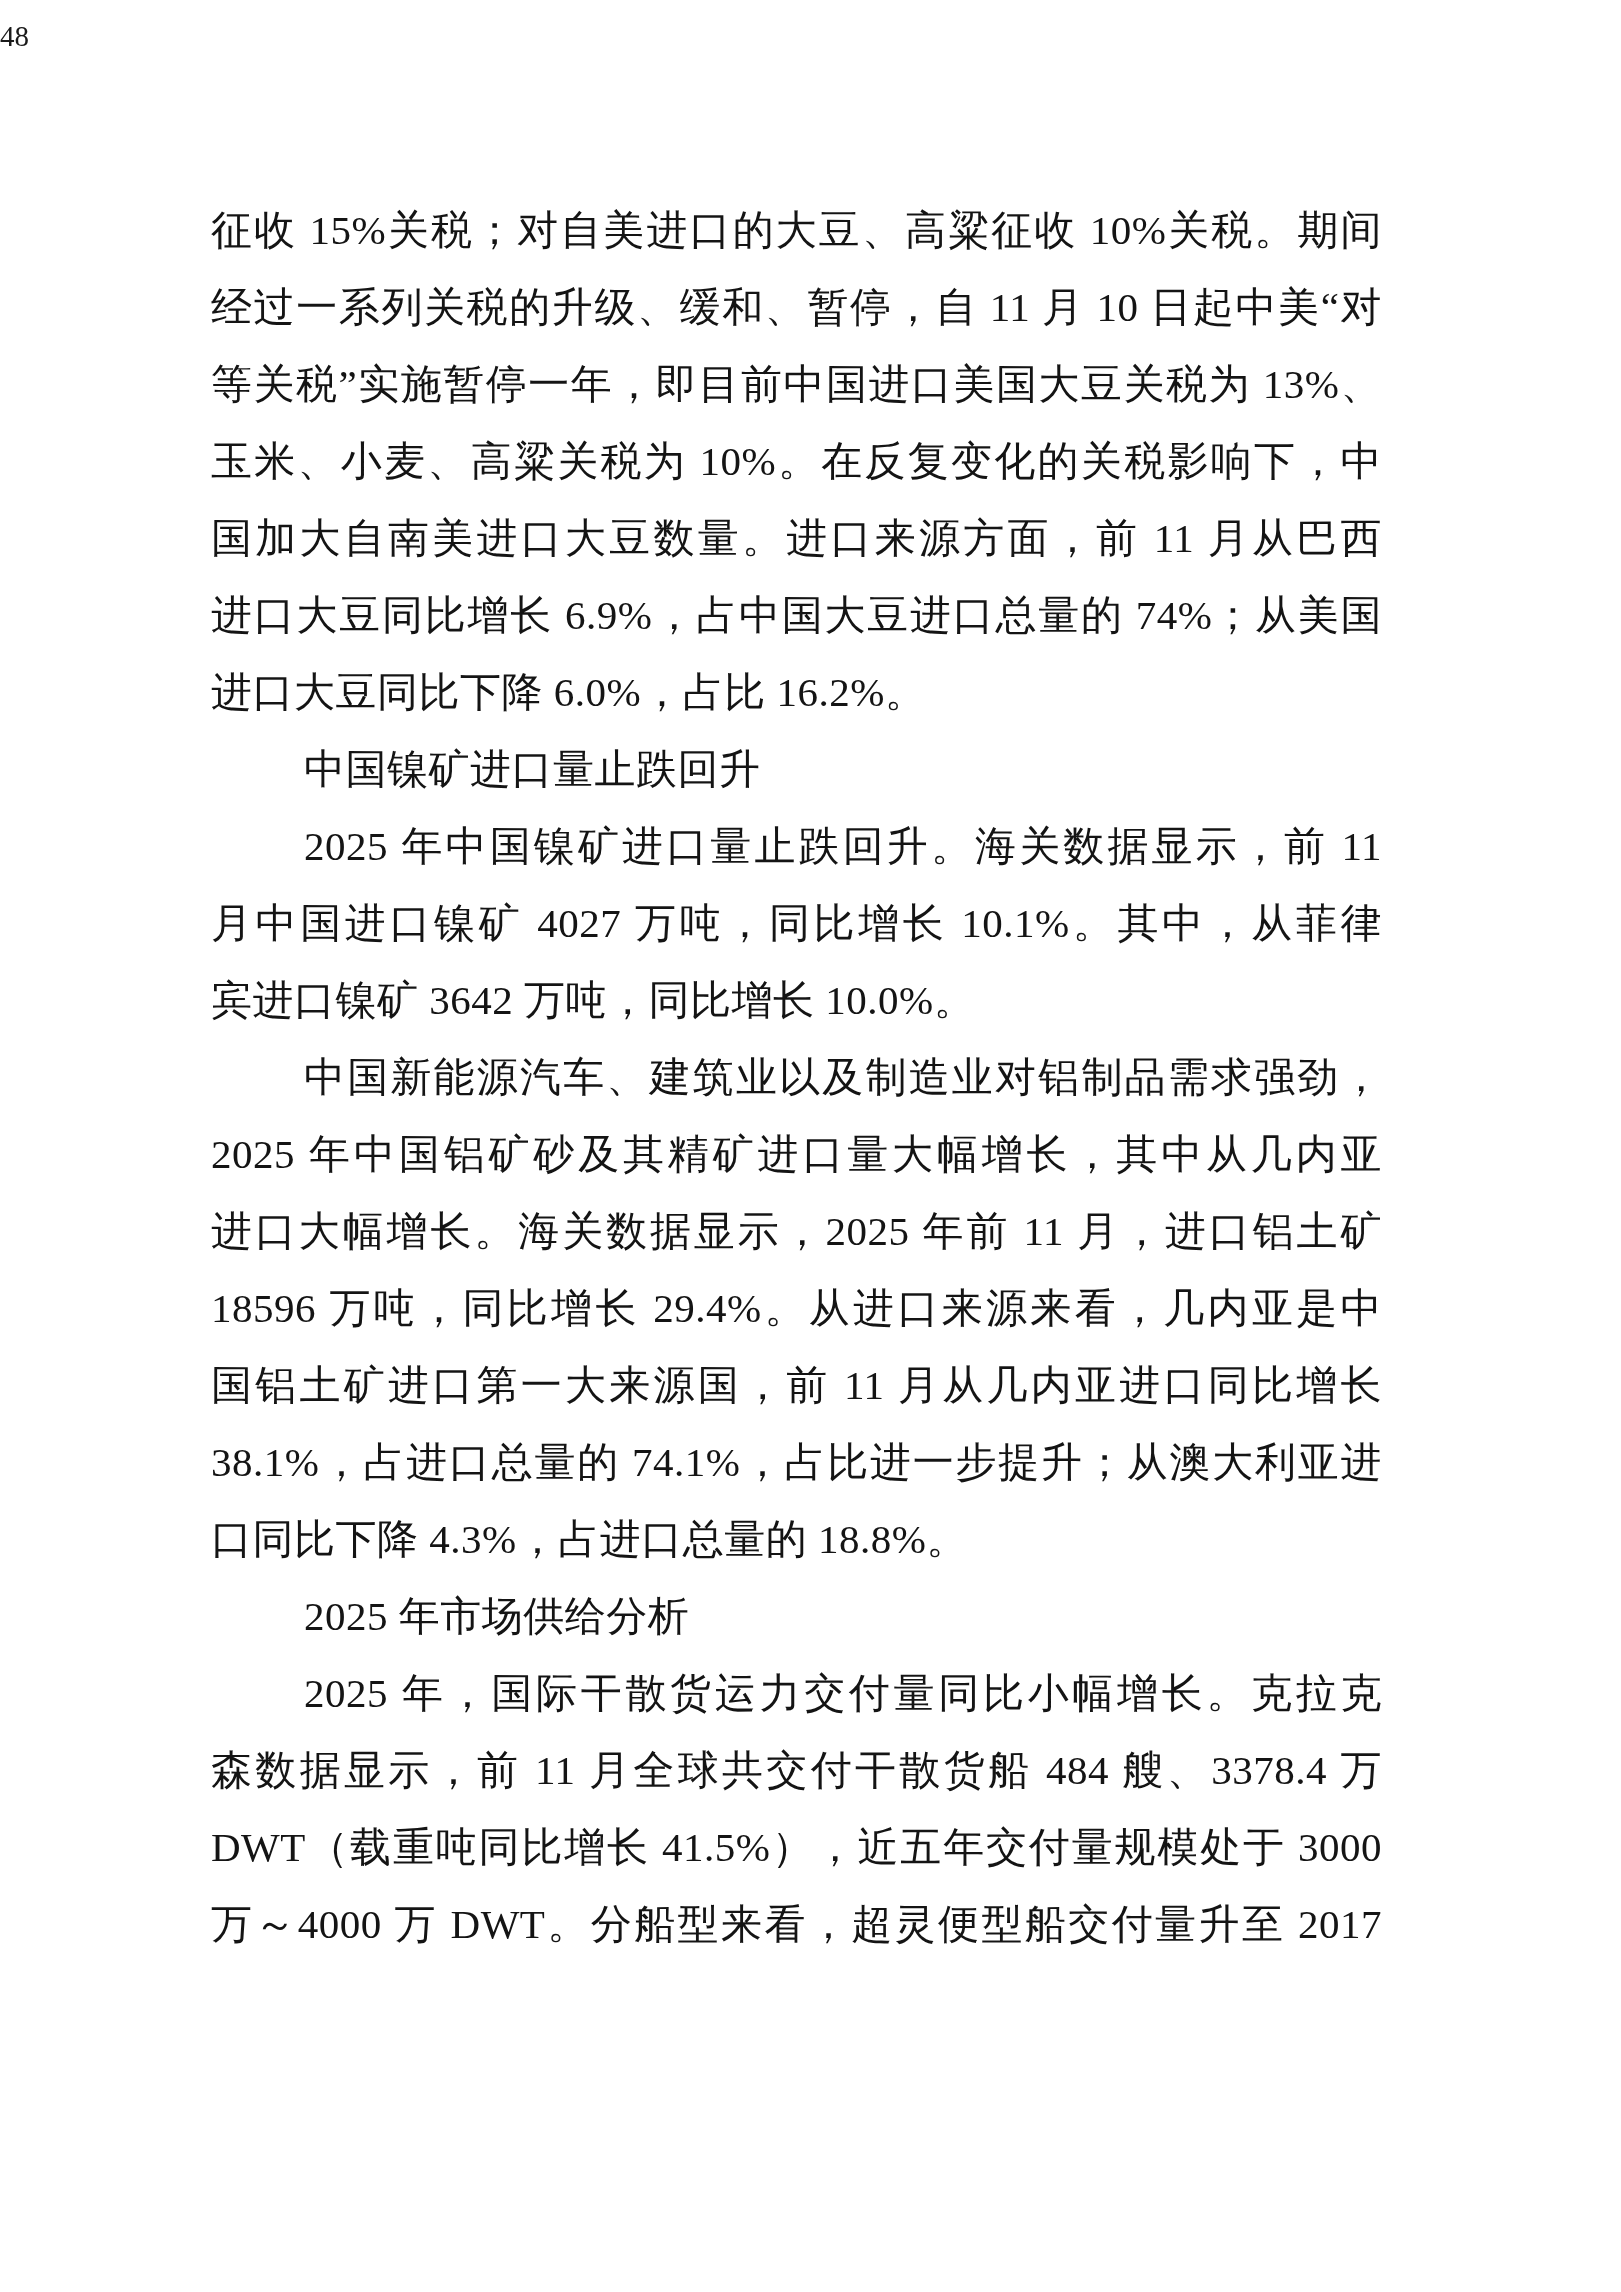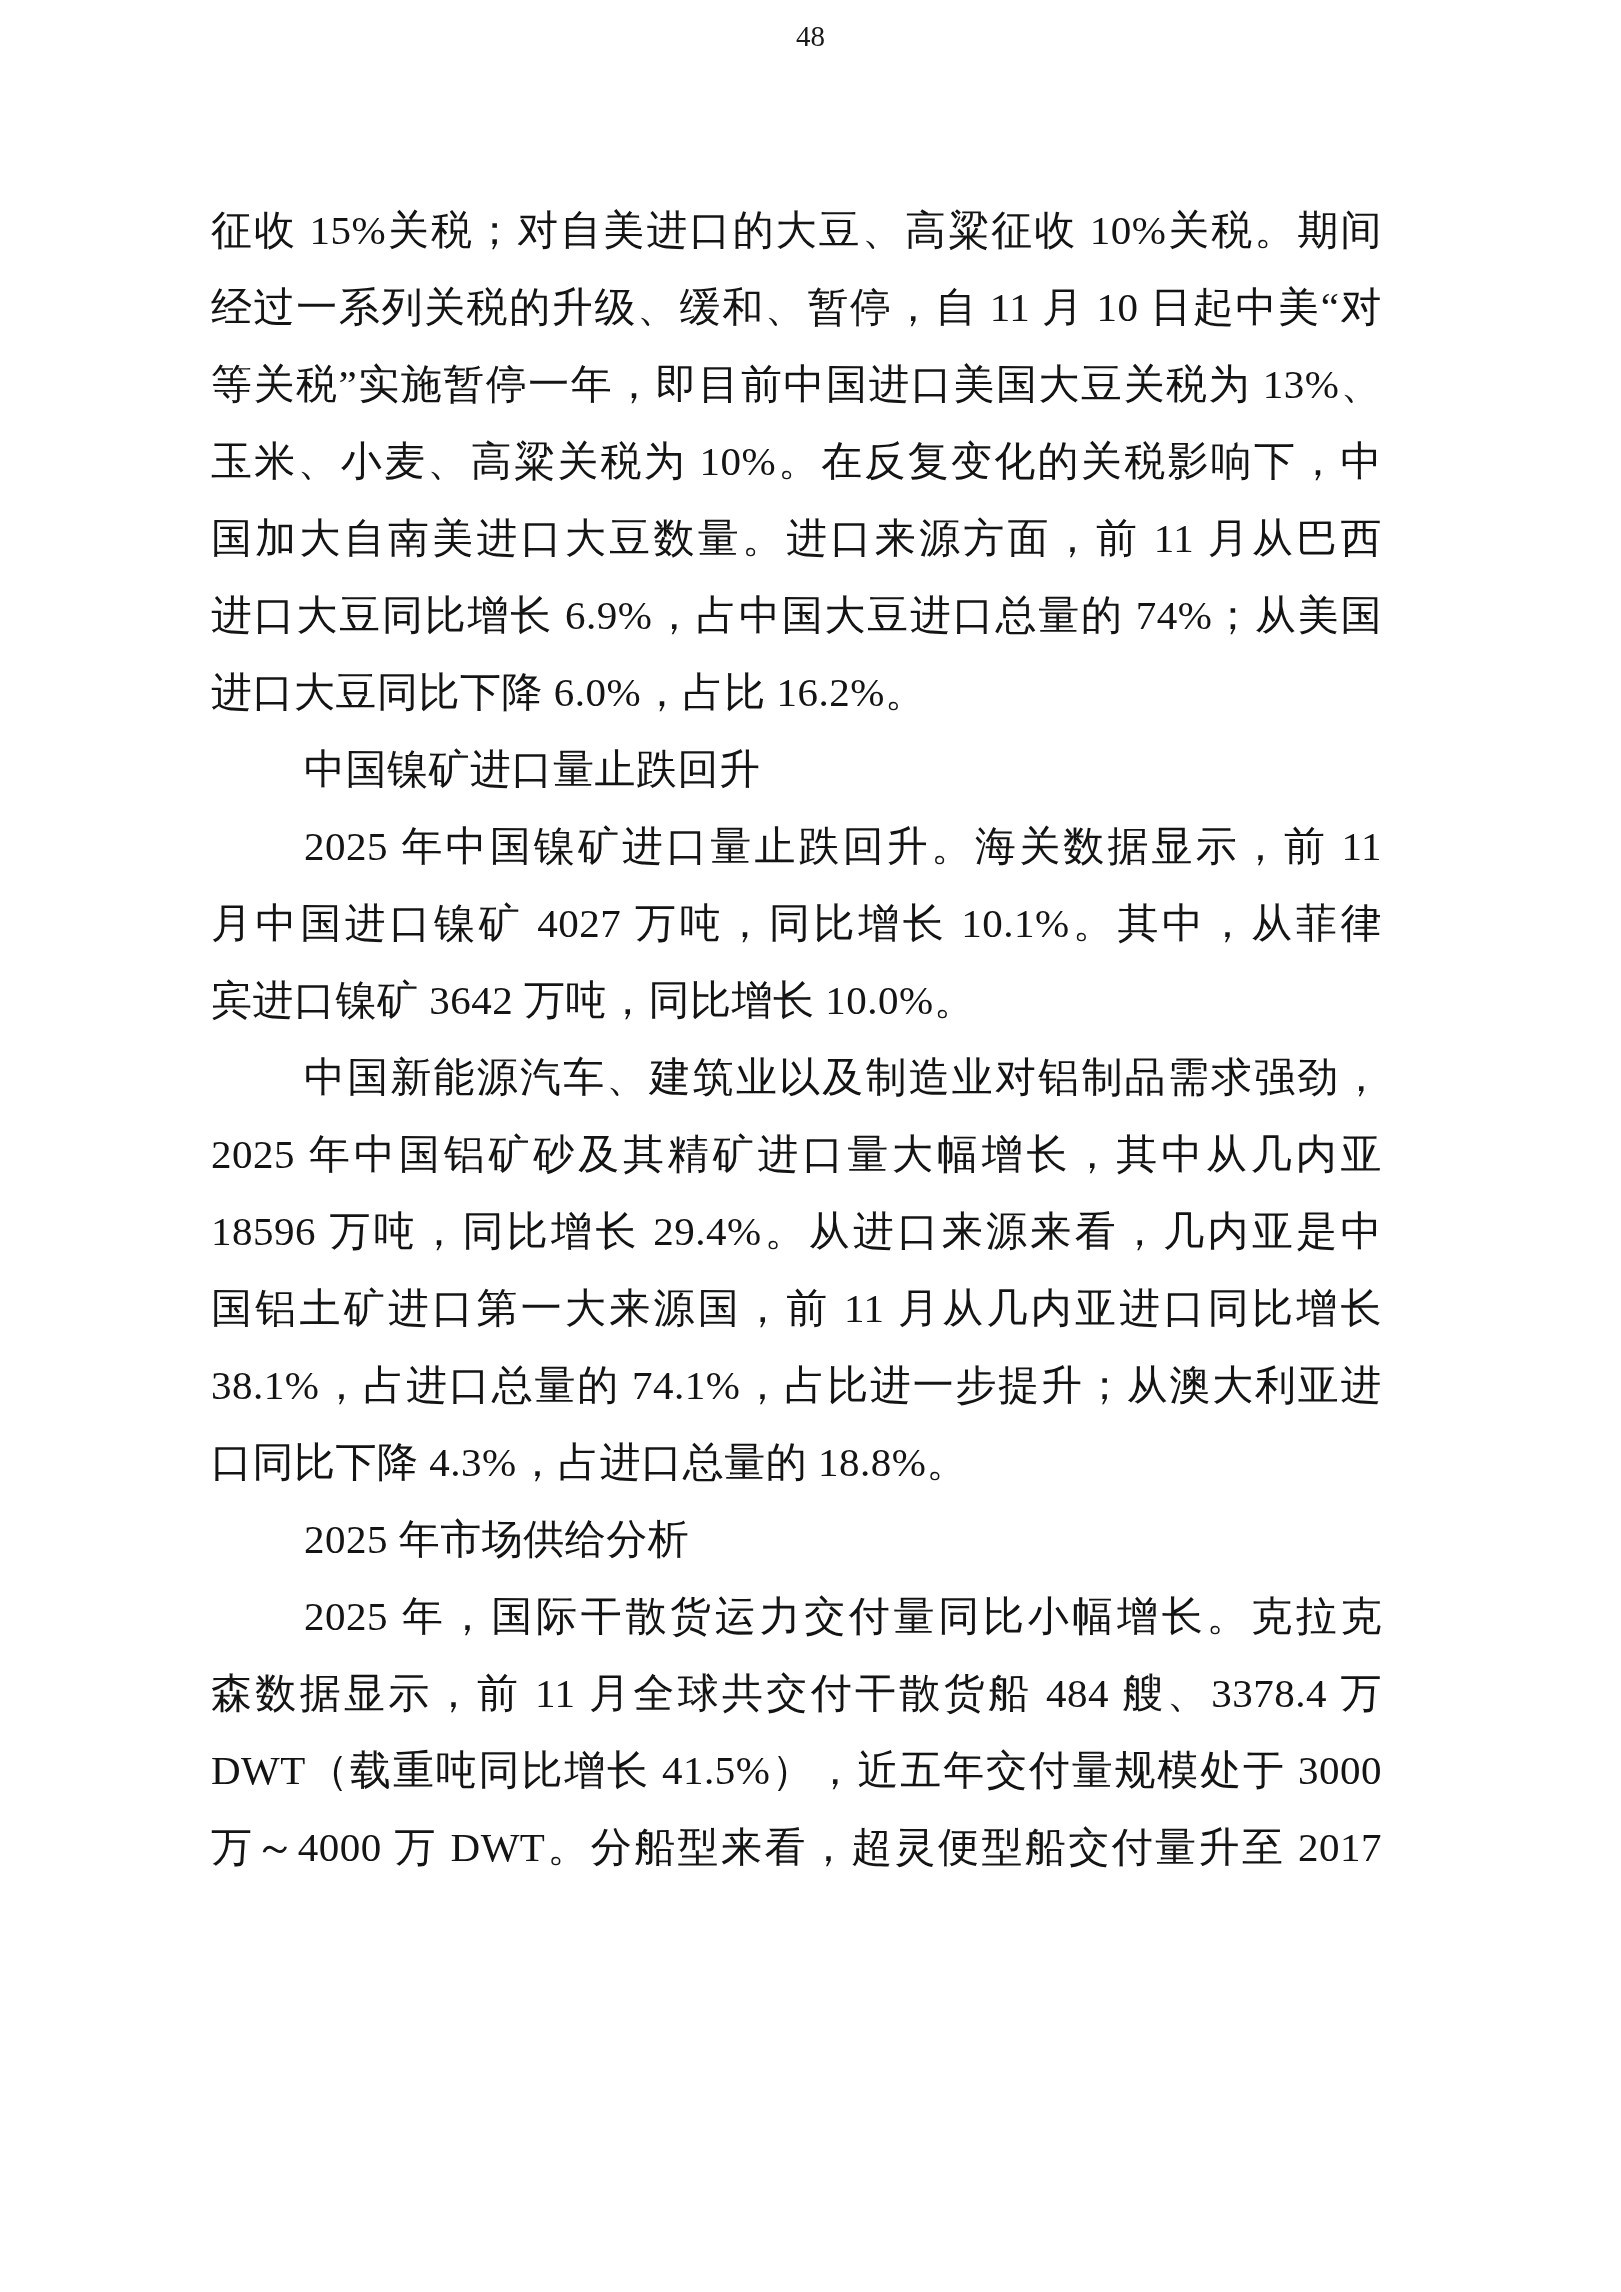--- a/index.html
+++ b/index.html
@@ -11,21 +11,21 @@
     background: #ffffff;
     color: #141414;
     font-family: "Liberation Serif", "DejaVu Serif", serif;
     overflow: hidden;
   }
   .page-number {
     position: absolute;
     top: 19.6px;
     left: 0;
     width: 100%;
-    text-align: center;
+    text-align: left;
     font-size: 29px;
     color: #1a1a1a;
   }
   .body-text {
     position: absolute;
     left: 211px;
     top: 192px;
     width: 1171px;
     font-size: 41px;
     line-height: 77px;
@@ -60,20 +60,21 @@
     <div class="ln full">玉米、小麦、高粱关税为 10%。在反复变化的关税影响下，中</div>
     <div class="ln full">国加大自南美进口大豆数量。进口来源方面，前 11 月从巴西</div>
     <div class="ln full">进口大豆同比增长 6.9%，占中国大豆进口总量的 74%；从美国</div>
     <div class="ln last">进口大豆同比下降 6.0%，占比 16.2%。</div>
     <div class="ln last ind">中国镍矿进口量止跌回升</div>
     <div class="ln full ind">2025 年中国镍矿进口量止跌回升。海关数据显示，前 11</div>
     <div class="ln full">月中国进口镍矿 4027 万吨，同比增长 10.1%。其中，从菲律</div>
     <div class="ln last">宾进口镍矿 3642 万吨，同比增长 10.0%。</div>
     <div class="ln full ind">中国新能源汽车、建筑业以及制造业对铝制品需求强劲，</div>
     <div class="ln full">2025 年中国铝矿砂及其精矿进口量大幅增长，其中从几内亚</div>
+    <div class="ln full">进口大幅增长。海关数据显示，2025 年前 11 月，进口铝土矿</div>
     <div class="ln full">18596 万吨，同比增长 29.4%。从进口来源来看，几内亚是中</div>
     <div class="ln full">国铝土矿进口第一大来源国，前 11 月从几内亚进口同比增长</div>
     <div class="ln full">38.1%，占进口总量的 74.1%，占比进一步提升；从澳大利亚进</div>
     <div class="ln last">口同比下降 4.3%，占进口总量的 18.8%。</div>
     <div class="ln last ind">2025 年市场供给分析</div>
     <div class="ln full ind">2025 年，国际干散货运力交付量同比小幅增长。克拉克</div>
     <div class="ln full">森数据显示，前 11 月全球共交付干散货船 484 艘、3378.4 万</div>
     <div class="ln full">DWT（载重吨同比增长 41.5%），近五年交付量规模处于 3000</div>
     <div class="ln full">万～4000 万 DWT。分船型来看，超灵便型船交付量升至 2017</div>
   </div>

